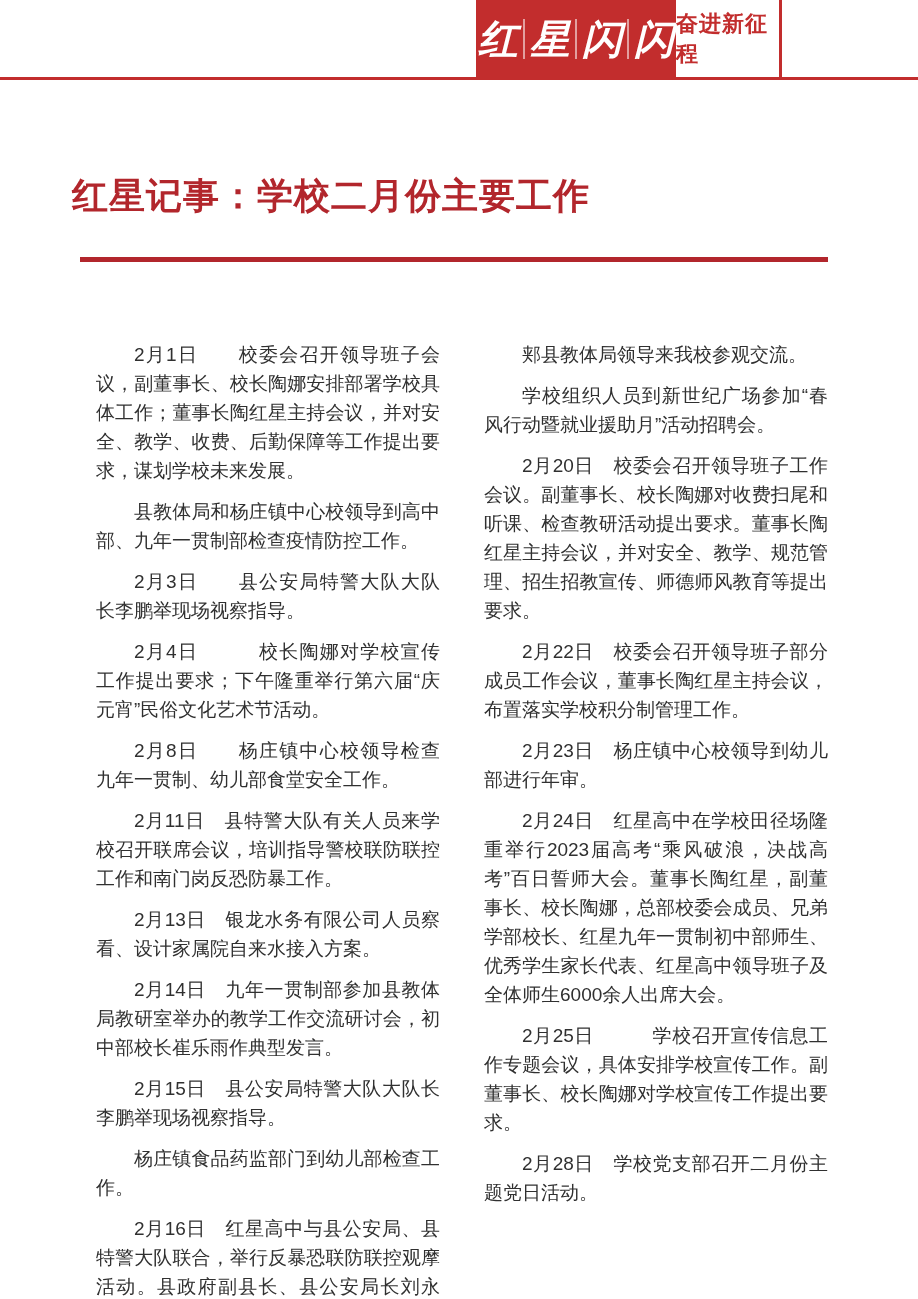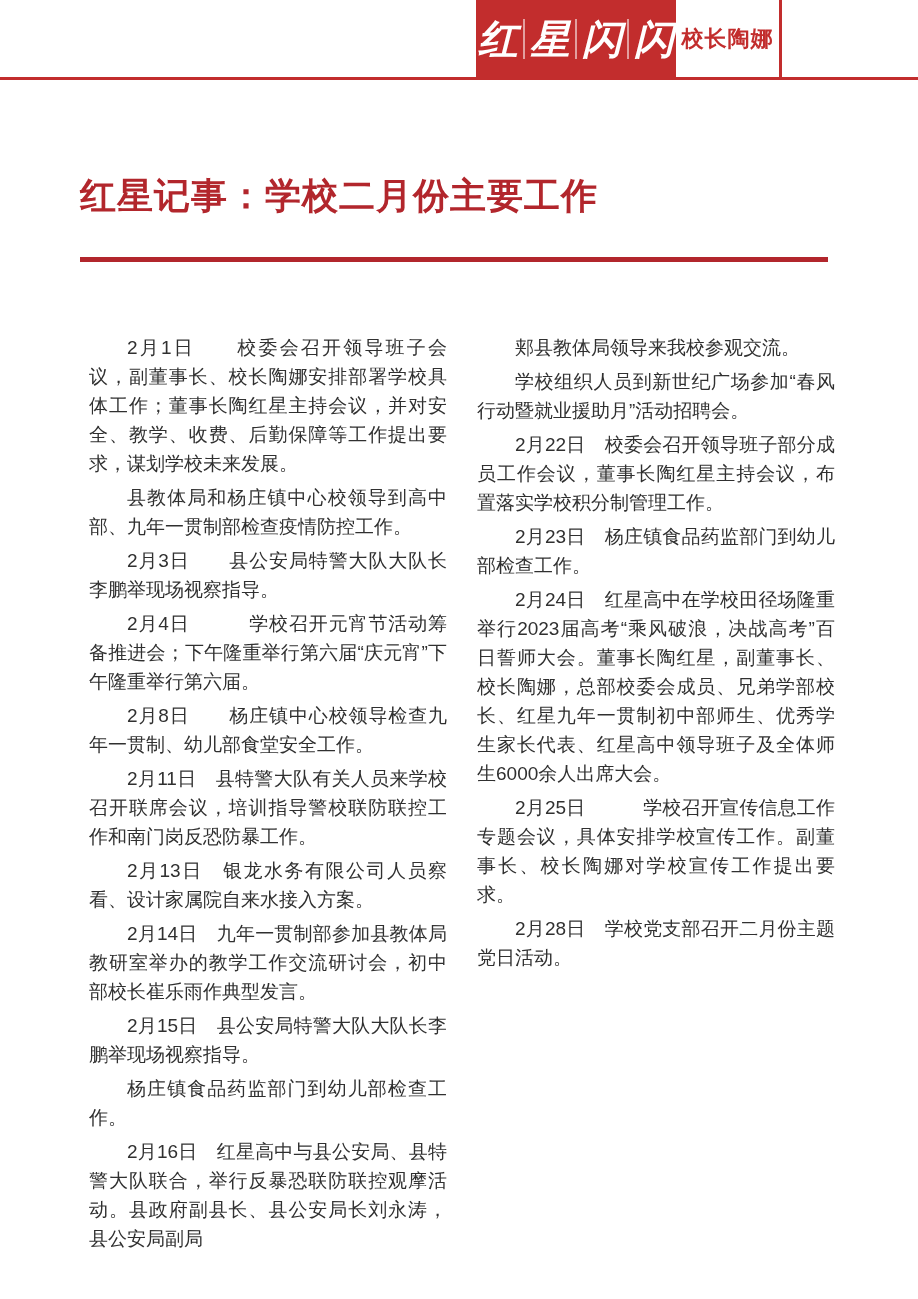--- a/index.html
+++ b/index.html
@@ -37,37 +37,37 @@
   .header-vline{
     position:absolute;left:779px;top:0;width:3px;height:80px;
     background:var(--red-bright);
   }
   .header-hline{
     position:absolute;left:0;top:77px;width:918px;height:3px;
     background:var(--red-bright);
   }
   
   .title{
-    position:absolute;left:80px;top:172px;margin:0;
+    position:absolute;left:72px;top:172px;margin:0;
     font-size:36px;font-weight:bold;letter-spacing:1px;
     color:var(--red-dark);
     white-space:nowrap;
   }
   .title-rule{
     position:absolute;left:80px;top:257px;width:748px;height:5px;
     background:var(--red-dark);
   }
   
   .content{
     position:absolute;left:84px;top:328px;width:756px;
     display:flex;gap:20px;
   }
   .col{width:368px;}
   .para{
-    margin:5px;
+    margin:12px;
     font-size:19px;line-height:29px;
     color:var(--text);
     text-align:justify;
     font-family:"Liberation Sans","DejaVu Sans",sans-serif;
   }
   .para.indent{text-indent:2em;}
 </style>
 </head>
 <body>
 
@@ -75,46 +75,47 @@
 
   <header>
     <div class="logo-box">
       <span class="logo-text">
           <span class="logo-ch">红</span>
           <span class="logo-ch">星</span>
           <span class="logo-ch">闪</span>
           <span class="logo-ch">闪</span>
         </span>
     </div>
-    <div class="section-label">校长陶娜</div>
+    <div class="section-label">奋进新征程</div>
     <div class="header-vline"></div>
     <div class="header-hline"></div>
   </header>
 
   <h1 class="title">红星记事：学校二月份主要工作</h1>
   <div class="title-rule"></div>
 
   <main class="content">
     <div class="col">
         <p class="para indent">2月1日　　校委会召开领导班子会议，副董事长、校长陶娜安排部署学校具体工作；董事长陶红星主持会议，并对安全、教学、收费、后勤保障等工作提出要求，谋划学校未来发展。</p>
         <p class="para indent">县教体局和杨庄镇中心校领导到高中部、九年一贯制部检查疫情防控工作。</p>
         <p class="para indent">2月3日　　县公安局特警大队大队长李鹏举现场视察指导。</p>
-        <p class="para indent">2月4日　　　学校召开元宵节活动筹备推进会；下午隆重举行第六届“庆元宵”下午隆重举行第六届。</p>
+        <p class="para indent">2月4日　　　校长陶娜对学校宣传工作提出要求；下午隆重举行第六届“庆元宵”民俗文化艺术节活动。</p>
         <p class="para indent">2月8日　　杨庄镇中心校领导检查九年一贯制、幼儿部食堂安全工作。</p>
         <p class="para indent">2月11日　县特警大队有关人员来学校召开联席会议，培训指导警校联防联控工作和南门岗反恐防暴工作。</p>
         <p class="para indent">2月13日　银龙水务有限公司人员察看、设计家属院自来水接入方案。</p>
         <p class="para indent">2月14日　九年一贯制部参加县教体局教研室举办的教学工作交流研讨会，初中部校长崔乐雨作典型发言。</p>
         <p class="para indent">2月15日　县公安局特警大队大队长李鹏举现场视察指导。</p>
         <p class="para indent">杨庄镇食品药监部门到幼儿部检查工作。</p>
         <p class="para indent">2月16日　红星高中与县公安局、县特警大队联合，举行反暴恐联防联控观摩活动。县政府副县长、县公安局长刘永涛，县公安局副局</p>
       </div>
     <div class="col">
         <p class="para indent">郏县教体局领导来我校参观交流。</p>
         <p class="para indent">学校组织人员到新世纪广场参加“春风行动暨就业援助月”活动招聘会。</p>
+        <p class="para indent">2月20日　校委会召开领导班子工作会议。副董事长、校长陶娜对收费扫尾和听课、检查教研活动提出要求。董事长陶红星主持会议，并对安全、教学、规范管理、招生招教宣传、师德师风教育等提出要求。</p>
         <p class="para indent">2月22日　校委会召开领导班子部分成员工作会议，董事长陶红星主持会议，布置落实学校积分制管理工作。</p>
-        <p class="para indent">2月23日　杨庄镇食品药监部门到幼儿部检查工作。</p>
+        <p class="para indent">2月23日　杨庄镇中心校领导到幼儿部进行年审。</p>
         <p class="para indent">2月24日　红星高中在学校田径场隆重举行2023届高考“乘风破浪，决战高考”百日誓师大会。董事长陶红星，副董事长、校长陶娜，总部校委会成员、兄弟学部校长、红星九年一贯制初中部师生、优秀学生家长代表、红星高中领导班子及全体师生6000余人出席大会。</p>
         <p class="para indent">2月25日　　　学校召开宣传信息工作专题会议，具体安排学校宣传工作。副董事长、校长陶娜对学校宣传工作提出要求。</p>
         <p class="para indent">2月28日　学校党支部召开二月份主题党日活动。</p>
       </div>
   </main>
 
 </div>
 
 </body></html>

